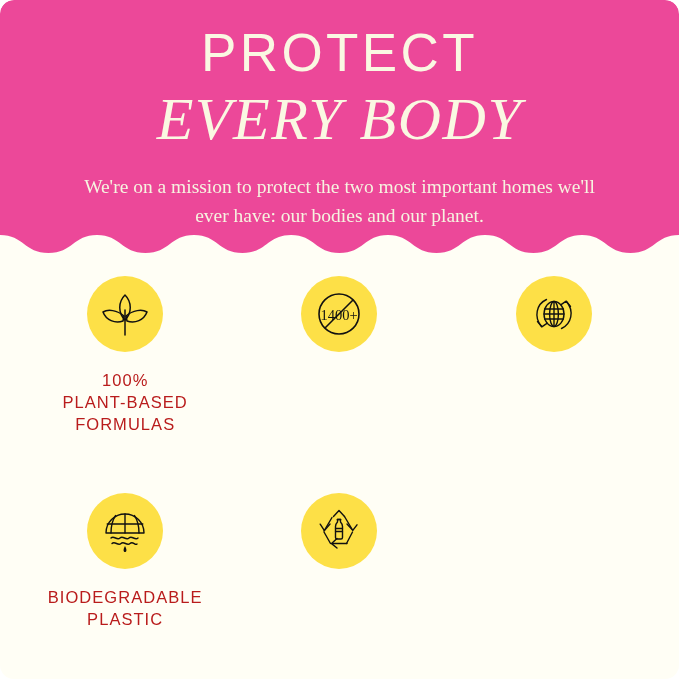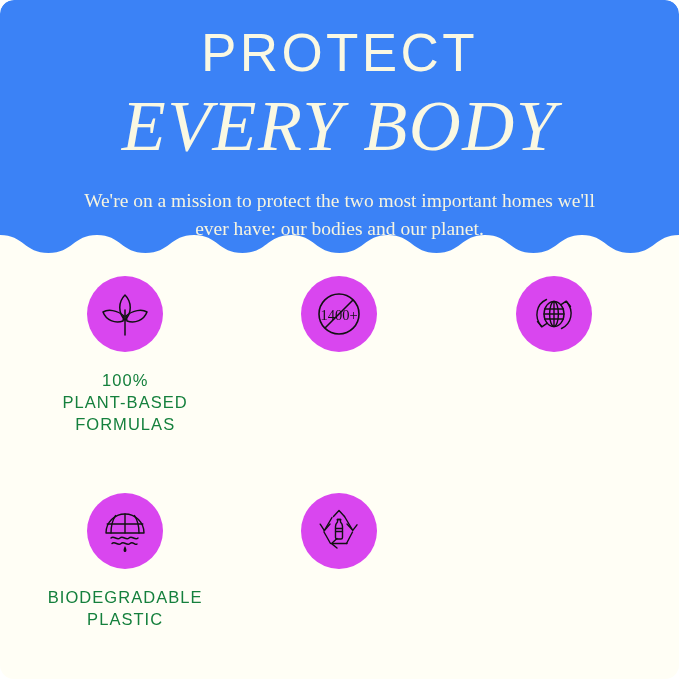--- a/index.html
+++ b/index.html
@@ -20,21 +20,21 @@
     border-radius: 14px;
   }
 
   
   .header {
     position: absolute;
     left: 0;
     top: 0;
     width: 679px;
     height: 256px;
-    background: #3b82f6;
+    background: #ec4899;
     border-top-left-radius: 14px;
     border-top-right-radius: 14px;
     z-index: 1;
   }
   .header-wave {
     position: absolute;
     left: 0;
     bottom: -1px;
     width: 679px;
     height: 34px;
@@ -55,21 +55,21 @@
     font-weight: 300;
     letter-spacing: 3.4px;
     line-height: 1.02;
     margin: 0;
     padding: 0 20px;
   }
   .title-script {
     color: #FAF8E2;
     font-family: "Liberation Serif", serif;
     font-style: italic;
-    font-size: 72px;
+    font-size: 60px;
     font-weight: 400;
     letter-spacing: 1.5px;
     line-height: 1.12;
     margin: 6px 0 0 0;
     padding: 0 20px;
   }
   .subtitle {
     color: #F6F4E0;
     font-family: "Liberation Serif", serif;
     font-size: 19.5px;
@@ -98,32 +98,32 @@
   .badge {
     display: flex;
     flex-direction: column;
     align-items: center;
   }
 
   .badge-circle {
     width: 76px;
     height: 76px;
     border-radius: 50%;
-    background: #d946ef;
+    background: #fde047;
     display: flex;
     align-items: center;
     justify-content: center;
   }
   .badge-circle svg {
     display: block;
   }
 
   .badge-label {
     margin-top: 18px;
-    color: #15803d;
+    color: #b91c1c;
     font-family: "Liberation Sans", sans-serif;
     font-size: 16.5px;
     font-weight: 400;
     letter-spacing: 1.05px;
     line-height: 1.33;
     text-align: center;
     white-space: pre-line;
   }
   .badge-label.tight { letter-spacing: 0.75px; }
 </style>

